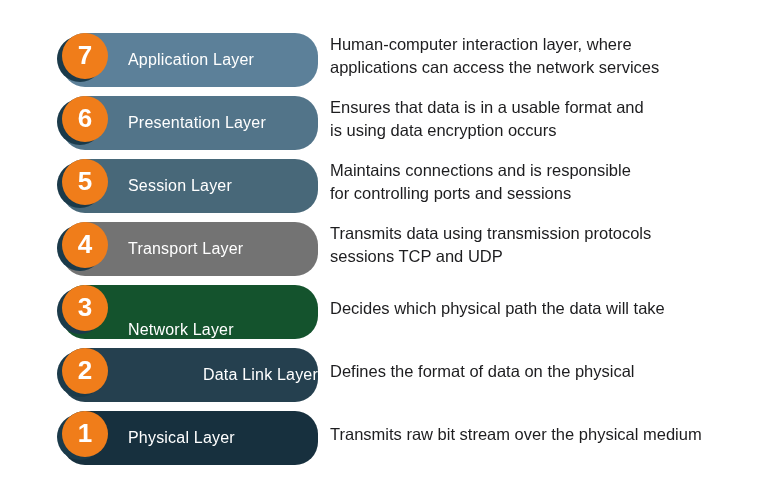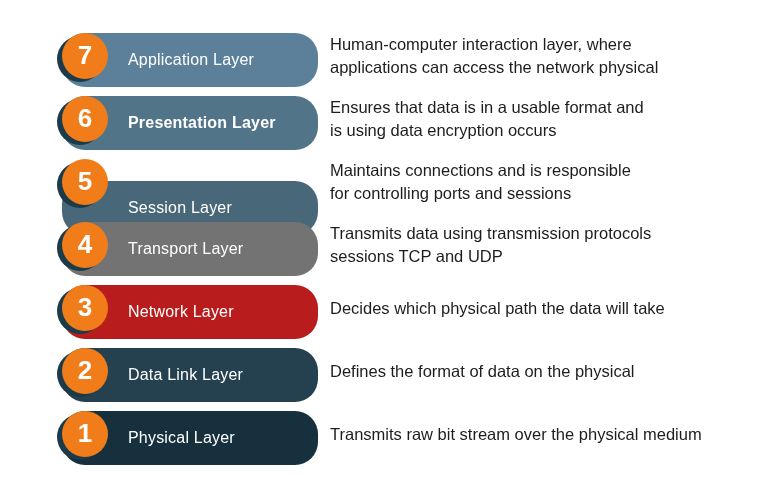--- a/index.html
+++ b/index.html
@@ -80,39 +80,39 @@
 <div class="canvas">
 
   <div class="row">
     <div class="badge" style="background-color: rgb(240, 125, 26);">
       <span class="badge-num">7</span>
     </div>
     <div class="pill" style="background-color: rgb(92, 128, 153);">
       <span class="pill-label">Application Layer</span>
     </div>
     <div class="desc">Human-computer interaction layer, where
-applications can access the network physical</div>
+applications can access the network services</div>
   </div>
 
   <div class="row">
     <div class="badge" style="background-color: rgb(240, 125, 26);">
       <span class="badge-num">6</span>
     </div>
-    <div class="pill" style="background-color: rgb(82, 116, 137); font-weight: bold;">
+    <div class="pill" style="background-color: rgb(82, 116, 137);">
       <span class="pill-label">Presentation Layer</span>
     </div>
     <div class="desc">Ensures that data is in a usable format and
 is using data encryption occurs</div>
   </div>
 
   <div class="row">
     <div class="badge" style="background-color: rgb(240, 125, 26);">
       <span class="badge-num">5</span>
     </div>
-    <div class="pill" style="background-color: rgb(72, 104, 121); margin-top: 22px;">
+    <div class="pill" style="background-color: rgb(72, 104, 121);">
       <span class="pill-label">Session Layer</span>
     </div>
     <div class="desc">Maintains connections and is responsible
 for controlling ports and sessions</div>
   </div>
 
   <div class="row">
     <div class="badge" style="background-color: rgb(240, 125, 26);">
       <span class="badge-num">4</span>
     </div>
@@ -120,31 +120,31 @@
       <span class="pill-label">Transport Layer</span>
     </div>
     <div class="desc">Transmits data using transmission protocols
 sessions TCP and UDP</div>
   </div>
 
   <div class="row">
     <div class="badge" style="background-color: rgb(240, 125, 26);">
       <span class="badge-num">3</span>
     </div>
-    <div class="pill" style="background-color: #b91c1c;">
+    <div class="pill" style="background-color: #14532d; align-items: flex-end;">
       <span class="pill-label">Network Layer</span>
     </div>
     <div class="desc">Decides which physical path the data will take</div>
   </div>
 
   <div class="row">
     <div class="badge" style="background-color: rgb(240, 125, 26);">
       <span class="badge-num">2</span>
     </div>
-    <div class="pill" style="background-color: rgb(37, 64, 79);">
+    <div class="pill" style="background-color: rgb(37, 64, 79); justify-content: flex-end;">
       <span class="pill-label">Data Link Layer</span>
     </div>
     <div class="desc">Defines the format of data on the physical</div>
   </div>
 
   <div class="row">
     <div class="badge" style="background-color: rgb(240, 125, 26);">
       <span class="badge-num">1</span>
     </div>
     <div class="pill" style="background-color: rgb(23, 48, 62); align-items: center;">

